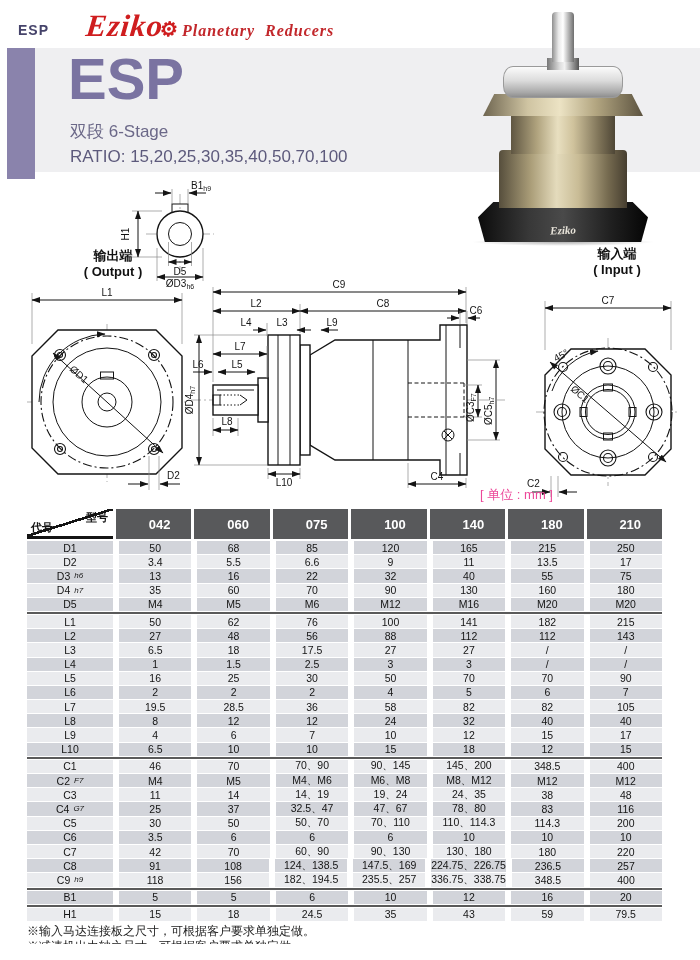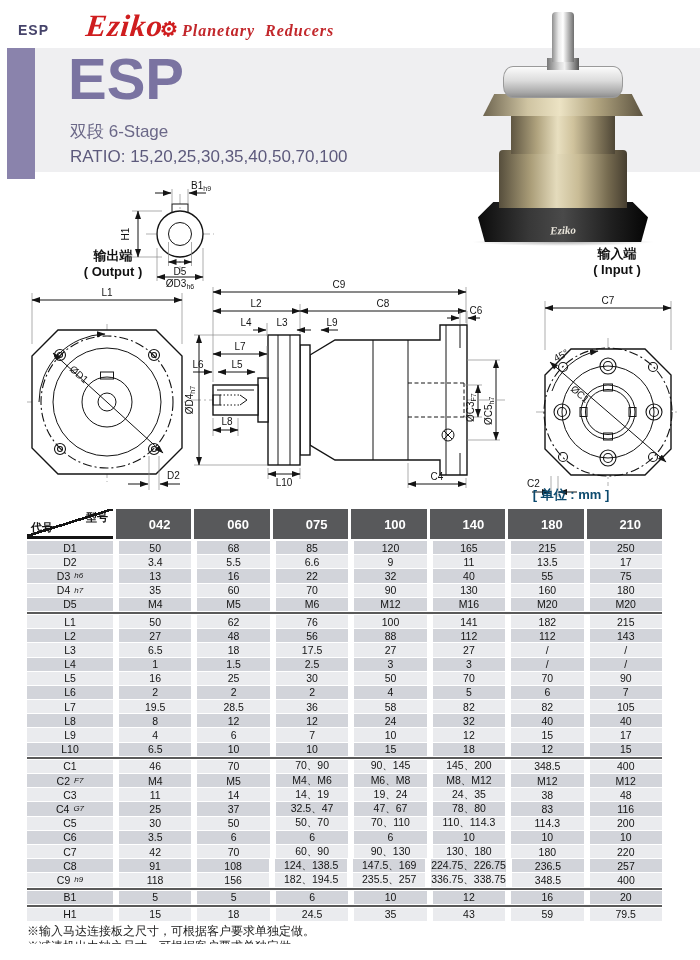--- a/index.html
+++ b/index.html
@@ -50,21 +50,21 @@
   svg .sub { font-size:7px; }
   .shape { fill:#fff; stroke:#141414; stroke-width:1.4; }
   .thin  { fill:none; stroke:#141414; stroke-width:1; }
   .dim   { stroke:#141414; stroke-width:1; fill:none; }
   .ext   { stroke:#8a8a8a; stroke-width:.7; }
   .cl    { stroke:#8f8f8f; stroke-width:.7; stroke-dasharray:10 3 2 3; }
   .dash  { fill:none; stroke:#141414; stroke-width:1; stroke-dasharray:4 2.5; }
   .bolt  { fill:none; stroke:#141414; stroke-width:1.1; }
 
   .end-label { position:absolute; width:130px; text-align:center; font-size:13px; font-weight:bold; color:#111; line-height:16px; }
-  .unit-label { position:absolute; left:480px; top:486px; width:182px; text-align:center; font-size:13px; font-weight:bold; color:#0c4a6e; }
+  .unit-label { position:absolute; left:480px; top:486px; width:182px; text-align:left; font-size:13px; font-weight:normal; color:#ec4899; }
 
   
   .spec { position:absolute; left:27px; top:509px; width:635px; }
   .thead { display:flex; gap:3px; height:30px;text-align:center; }
   .thead .hc { flex:1; background:#58595b; color:#fff; font-size:13px; font-weight:bold;
                display:flex; align-items:center; justify-content:center;padding-left:12px; }
   .corner { flex:none; width:86px; position:relative; background:
             linear-gradient(to bottom right,#fff 0%,#fff 47.5%,#141414 47.5%,#141414 52.5%,#fff 52.5%,#fff 100%);
             border-bottom:3px solid #141414; }
   .corner .tr { position:absolute; top:1px; right:5px; font-size:11px; font-weight:bold; }

